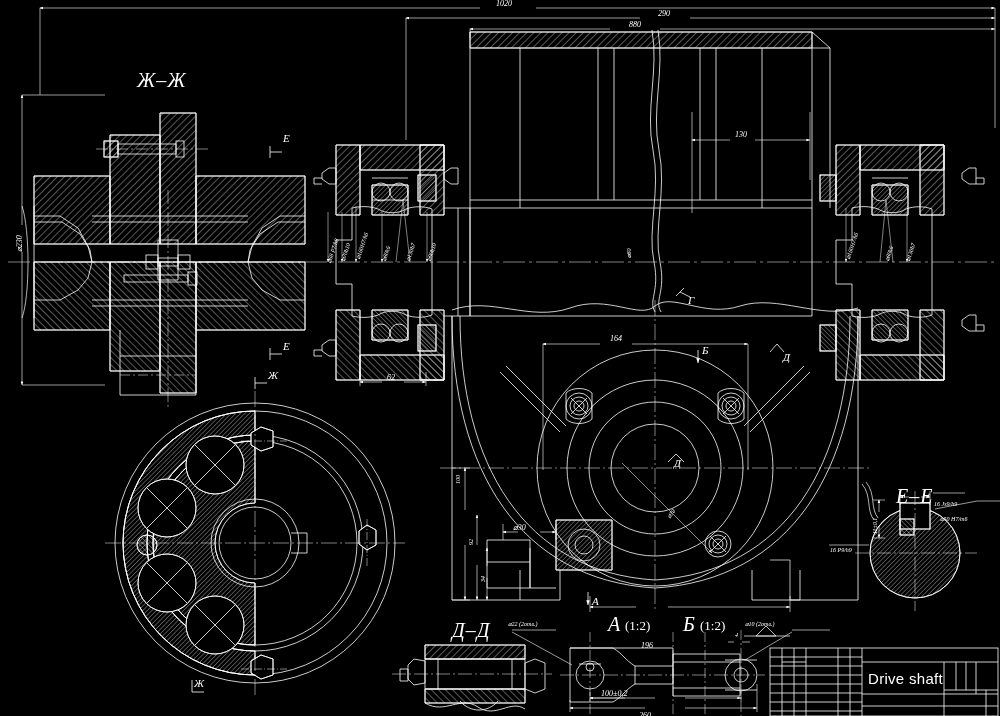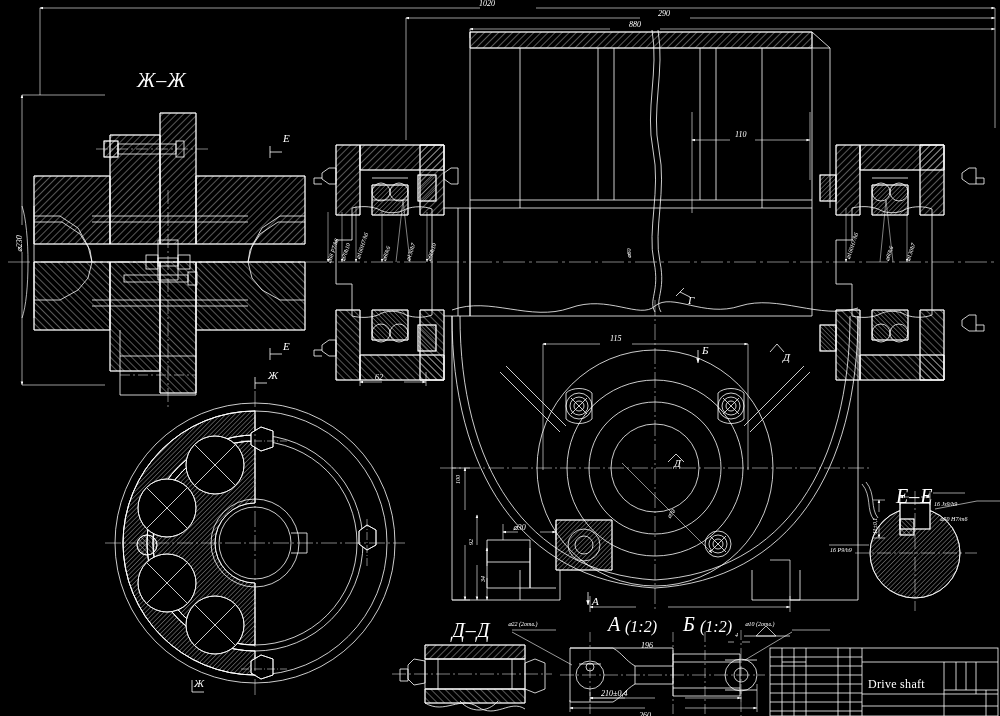--- a/index.html
+++ b/index.html
@@ -13,32 +13,31 @@
   #cad{position:absolute;left:0;top:0;width:1000px;height:716px;display:block;}
   .lbl{
     position:absolute;
     color:#ffffff;
     font-family:"Liberation Serif", serif;
     white-space:pre;
     line-height:1;
     pointer-events:none;
   }
   .sect{font-size:20px;font-style:italic;letter-spacing:1px;}
-  .sect-sm{font-size:16px;font-style:italic;}
+  .sect-sm{font-size:13px;}
   .dim6{font-size:6px;font-style:italic;}
   .dim8{font-size:8px;font-style:italic;}
   .mark{font-size:11px;font-style:italic;}
   .vert{transform-origin:0 0;}
   .tb-title{
     position:absolute;
     color:#fff;
-    font-family:Liberation Serif, serif;
-    font-size:12px;
+    font-family:Liberation Sans, sans-serif;
+    font-size:15px;
     letter-spacing:.3px;
-    margin-top:7px;
   }
 </style>
 </head>
 <body>
 
 <div id="stage">
 
   <svg id="cad" viewBox="0 0 1000 716" xmlns="http://www.w3.org/2000/svg">
     <defs>
       <pattern id="hatchR" width="5" height="5" patternTransform="rotate(45)" patternUnits="userSpaceOnUse">
@@ -579,28 +578,28 @@
   <div class="lbl mark" style="left:283px;top:133px;">Е</div>
   <div class="lbl mark" style="left:283px;top:341px;">Е</div>
   <div class="lbl mark" style="left:268px;top:370px;">Ж</div>
   <div class="lbl mark" style="left:194px;top:678px;">Ж</div>
   <div class="lbl mark" style="left:688px;top:295px;">Г</div>
   <div class="lbl mark" style="left:702px;top:345px;">Б</div>
   <div class="lbl mark" style="left:783px;top:352px;">Д</div>
   <div class="lbl mark" style="left:674px;top:458px;">Д</div>
   <div class="lbl mark" style="left:592px;top:596px;">А</div>
 
-  <div class="lbl dim8" style="left:479px;top:0px;">1020</div>
+  <div class="lbl dim8" style="left:496px;top:0px;">1020</div>
   <div class="lbl dim8" style="left:658px;top:10px;">290</div>
   <div class="lbl dim8" style="left:629px;top:21px;">880</div>
-  <div class="lbl dim8" style="left:735px;top:131px;">110</div>
-  <div class="lbl dim8" style="left:375px;top:374px;">62</div>
-  <div class="lbl dim8" style="left:610px;top:335px;">115</div>
+  <div class="lbl dim8" style="left:735px;top:131px;">130</div>
+  <div class="lbl dim8" style="left:387px;top:374px;">62</div>
+  <div class="lbl dim8" style="left:610px;top:335px;">164</div>
   <div class="lbl dim8" style="left:641px;top:598px;margin-top:44px;">196</div>
-  <div class="lbl dim8" style="left:601px;top:690px;">210±0,4</div>
+  <div class="lbl dim8" style="left:601px;top:690px;">100±0,2</div>
   <div class="lbl dim8" style="left:639px;top:700px;margin-top:12px;">260</div>
   <div class="lbl dim6" style="left:735px;top:632px;">4</div>
   <div class="lbl dim8" style="left:513px;top:524px;">⌀30</div>
 
   <div class="lbl dim8 vert" style="left:16px;top:252px;transform:rotate(-90deg);">⌀230</div>
   <div class="lbl dim6 vert" style="left:626px;top:258px;transform:rotate(-90deg);">⌀80</div>
   <div class="lbl dim6 vert" style="left:455px;top:484px;transform:rotate(-90deg);">100</div>
   <div class="lbl dim6 vert" style="left:468px;top:545px;transform:rotate(-90deg);">92</div>
   <div class="lbl dim6 vert" style="left:480px;top:582px;transform:rotate(-90deg);">34</div>
   <div class="lbl dim6 vert" style="left:666px;top:516px;transform:rotate(-55deg);">⌀78</div>

